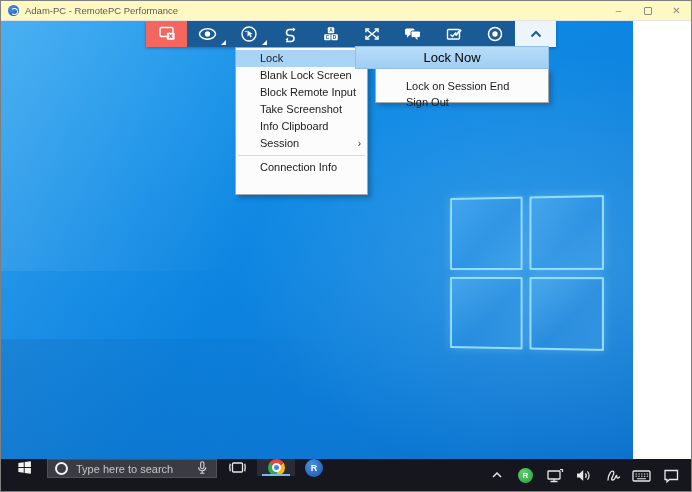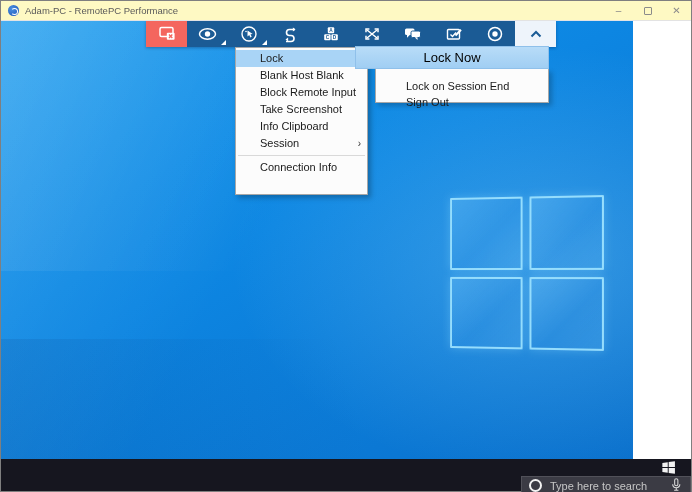--- a/index.html
+++ b/index.html
@@ -48,21 +48,21 @@
   .menu-item.highlight { background:#a9d4f6; }
   .menu-sep { border-top:1px solid #d9d9d9; margin:3px 2px; }
   .sub-arrow { position:absolute; right:6px; top:0; font-size:10px; color:#333; }
 
   
   .submenu-hl { position:absolute; left:354px; top:25px; width:194px; height:23px; background:linear-gradient(#b8dcf8,#a0cef3); border:1px solid #8fc0ea; z-index:6; display:flex; align-items:center; justify-content:center; font-size:13px; color:#000; cursor:pointer; }
   .submenu-body { position:absolute; left:374px; top:48px; width:174px; height:34px; background:#fcfcfc; border:1px solid #a7a7a7; border-top:none; box-shadow:3px 3px 5px rgba(0,0,0,0.22); z-index:5; padding-top:9px; }
   .submenu-item { height:16px; line-height:16px; padding-left:30px; font-size:11px; color:#1a1a1a; white-space:nowrap; cursor:pointer; }
 
   
-  .taskbar { position:absolute; left:0; top:458px; width:690px; height:32px; background:#16161f; display:flex; align-items:flex-end;flex-direction:column; }
+  .taskbar { position:absolute; left:0; top:458px; width:690px; height:32px; background:#16161f; display:flex; align-items:flex-start; }
   .start-btn { width:46px; display:flex; align-items:center; justify-content:center; cursor:pointer; }
   .search-box { width:170px; background:#3b3b44; border:1px solid #515159; display:flex; align-items:center; cursor:text; }
   .cortana-ring { width:13px; height:13px; border:2px solid #f2f2f2; border-radius:50%; margin-left:7px; flex:0 0 auto; }
   .search-text { font-size:11px; color:#c6c6c6; margin-left:8px; white-space:nowrap; }
   .mic-wrap { margin-left:auto; margin-right:6px; display:flex; align-items:center; }
   .tb-task { width:40px; display:flex; align-items:center; justify-content:center; cursor:pointer; }
   .app-tile { width:38px; display:flex; align-items:center; justify-content:center; cursor:pointer; position:relative; }
   .app-tile.active { background:#2b2b36; }
   .app-tile.active::after { content:""; position:absolute; left:5px; right:5px; bottom:0; height:2px; background:#76b9ed; }
   .chrome-ball { width:17px; height:17px; border-radius:50%; position:relative;
@@ -170,21 +170,21 @@
       </div>
       <div class="tb-btn collapse">
         <svg width="18" height="16" viewBox="0 0 18 16">
           <path d="M4.5 10.5 L9 6 l4.5 4.5" fill="none" stroke="#1b5b95" stroke-width="2"></path>
         </svg>
       </div>
     </div>
 
     <div class="menu">
       <div class="menu-item highlight">Lock</div>
-      <div class="menu-item">Blank Host Blank</div>
+      <div class="menu-item">Blank Lock Screen</div>
       <div class="menu-item">Block Remote Input</div>
       <div class="menu-item">Take Screenshot</div>
       <div class="menu-item">Info Clipboard</div>
       <div class="menu-item">
         <span>Session</span>
         <span class="sub-arrow">›</span>
       </div>
       <div class="menu-sep"></div>
       <div class="menu-item">Connection Info</div>
     </div>

